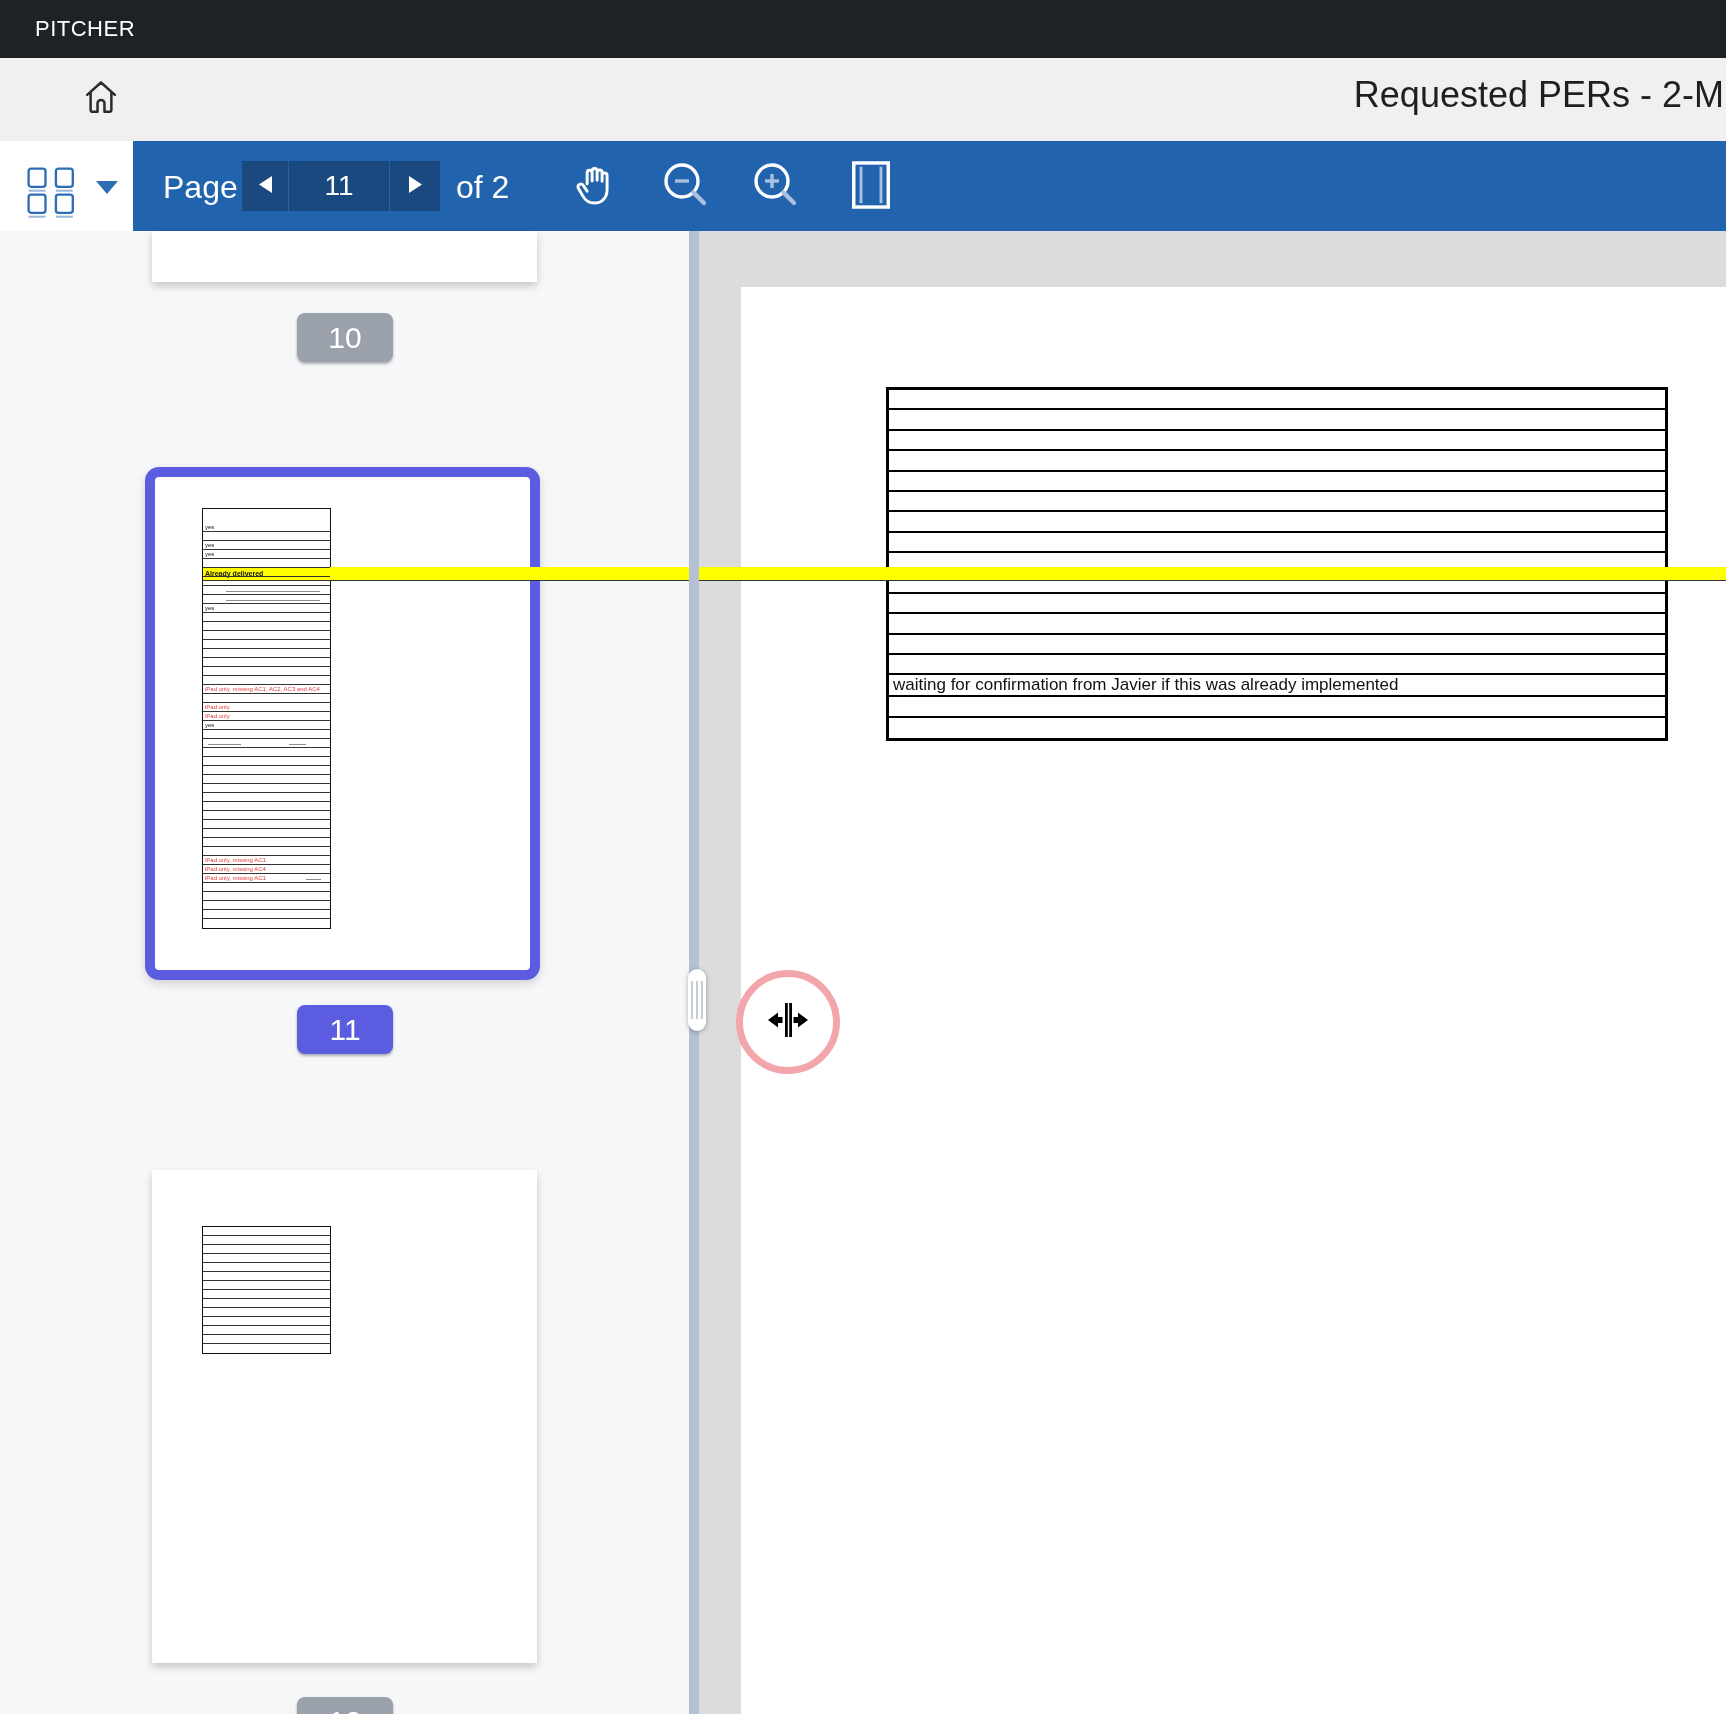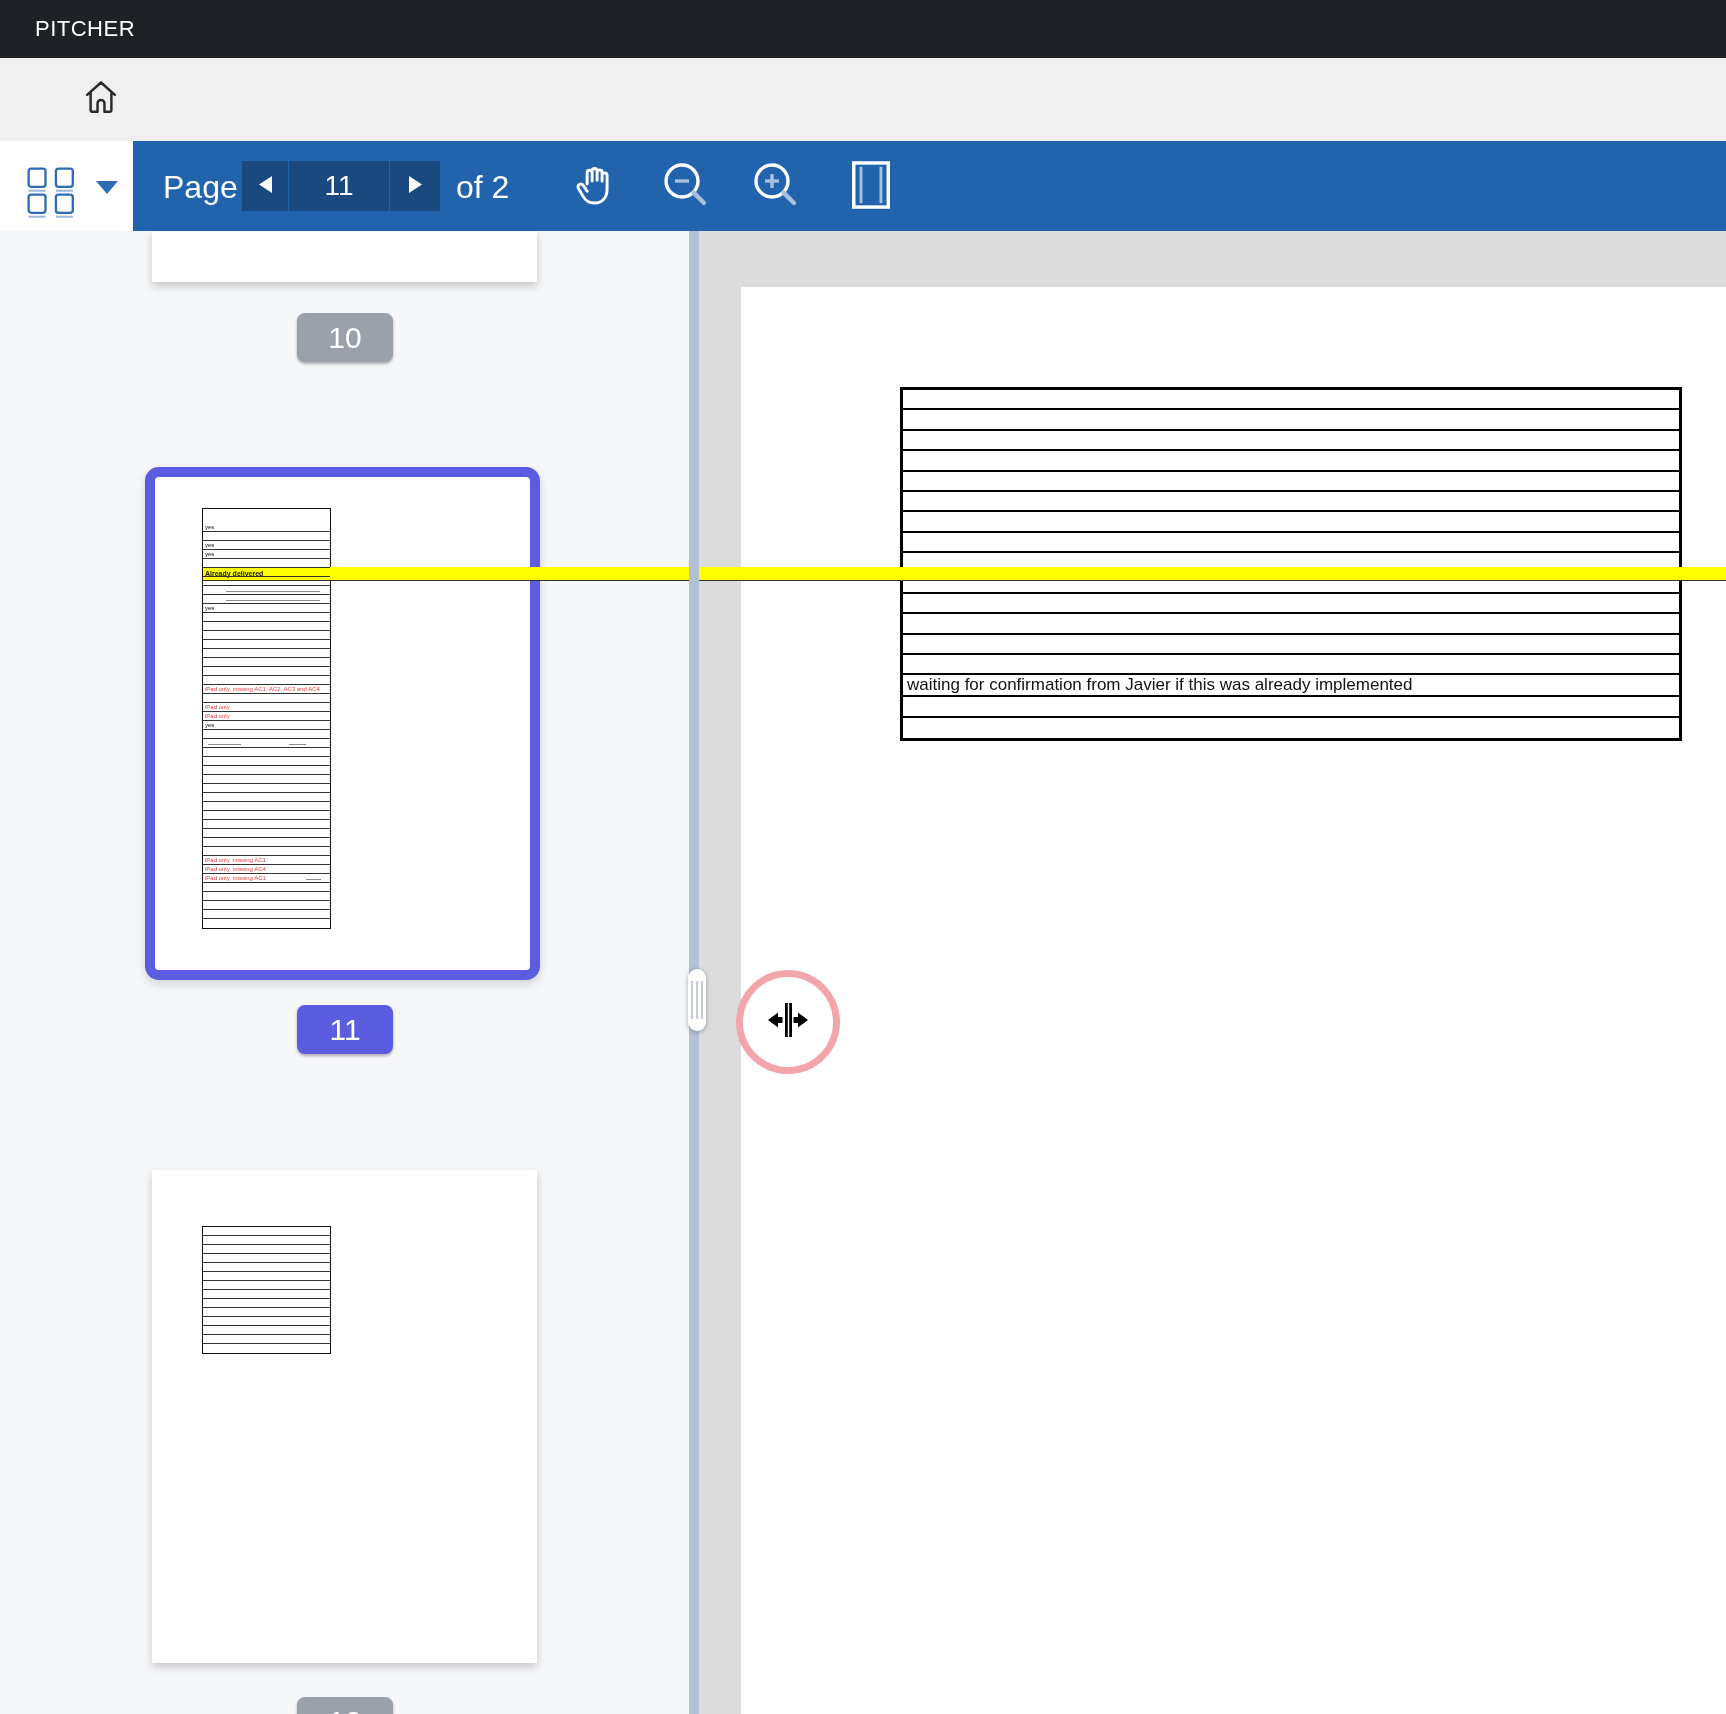--- a/index.html
+++ b/index.html
@@ -63,21 +63,21 @@
   .trow.header{height:14px;background:#ffff00;font-weight:700;font-size:7px;line-height:13px;}
   .trow.red{color:#e23b3b;}
   .trow.red_ul{color:#e23b3b;}
   .trow.ul_wide::before{content:'';position:absolute;left:18%;width:74%;bottom:2px;height:1px;background:#8d8d8d;}
   .trow.ul_two::before{content:'';position:absolute;left:4%;width:26%;bottom:2px;height:1px;background:#8d8d8d;}
   .trow.ul_two::after{content:'';position:absolute;left:68%;width:13%;bottom:2px;height:1px;background:#8d8d8d;}
   .trow.red_ul::after{content:'';position:absolute;left:81%;width:12%;bottom:2px;height:1px;background:#8d8d8d;}
 
   
   .doc-page{left:741px;top:287px;width:985px;height:1427px;background:#fff;}
-  .doc-table{position:absolute;left:159px;top:100px;width:782px;height:354px;border:3px solid #000;box-sizing:border-box;display:grid;grid-template-rows:repeat(17,1fr);}
+  .doc-table{position:absolute;left:145px;top:100px;width:782px;height:354px;border:3px solid #000;box-sizing:border-box;display:grid;grid-template-rows:repeat(17,1fr);}
   .mrow{border-bottom:2px solid #000;display:flex;align-items:center;}
   .mrow:last-child{border-bottom:none;}
   .mrow span{font-size:17px;color:#111;padding-left:4px;white-space:nowrap;}
 
   
   .grip{left:688px;top:969px;width:18px;height:62px;background:#fff;border-radius:9px;box-shadow:0 1px 5px rgba(0,0,0,.3);display:flex;align-items:center;justify-content:center;gap:3px;cursor:col-resize;}
   .grip i{display:block;width:2px;height:38px;background:#c6ccd8;}
   .touch-ring{left:736px;top:970px;width:104px;height:104px;border-radius:50%;background:#fff;border:7px solid #f3a5ac;box-sizing:border-box;display:flex;align-items:center;justify-content:center;}
 </style>
 </head>
@@ -88,20 +88,21 @@
 </div>
 
 <div class="abs header">
   <div class="abs home-btn">
     <span>
       <svg width="36" height="40" viewBox="0 0 26 28">
         <path d="M3 12.5 L13 3.5 L23 12.5 M5.5 10.4 V23.4 a1.3 1.3 0 0 0 1.3 1.3 H10.5 V18.6 a2.5 2.5 0 0 1 5 0 V24.7 H19.2 a1.3 1.3 0 0 0 1.3-1.3 V10.4" fill="none" stroke="#2b2b2b" stroke-width="1.8" stroke-linecap="round" stroke-linejoin="round"></path>
       </svg>
     </span>
   </div>
+  <div class="abs doc-title">Requested PERs - 2-M</div>
 </div>
 
 <div class="abs toolbar">
   <div class="abs thumb-toggle">
     <span class="grid-ic">
       <svg width="52" height="52" viewBox="0 0 40 40">
         <rect x="2" y="2" width="13" height="14" rx="2" fill="none" stroke="#2e6db5" stroke-width="1.8"></rect>
         <rect x="23" y="2" width="13" height="14" rx="2" fill="none" stroke="#2e6db5" stroke-width="1.8"></rect>
         <rect x="2" y="22" width="13" height="14" rx="2" fill="none" stroke="#2e6db5" stroke-width="1.8"></rect>
         <rect x="23" y="22" width="13" height="14" rx="2" fill="none" stroke="#2e6db5" stroke-width="1.8"></rect>

